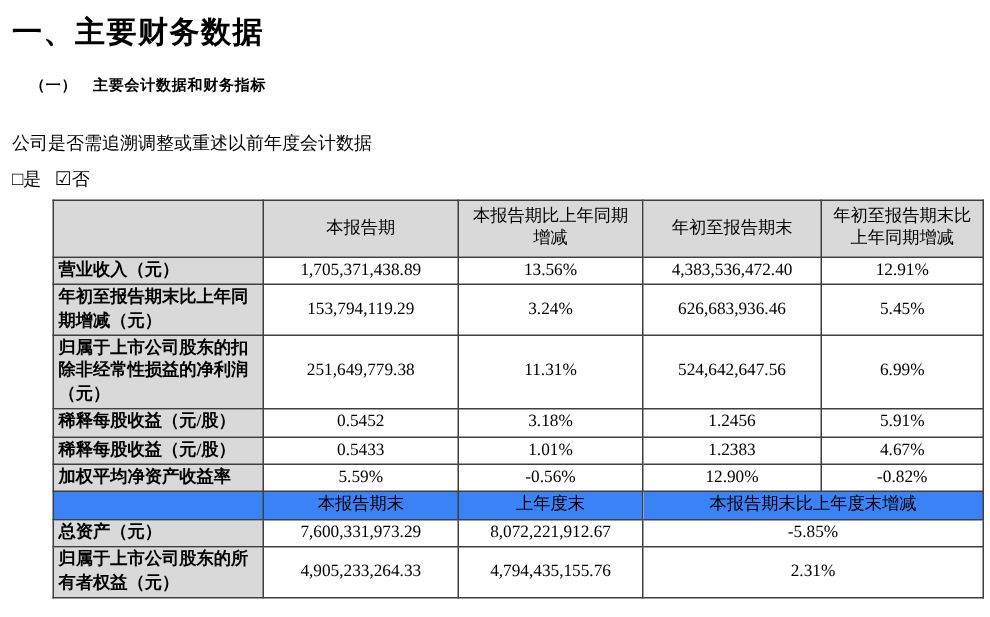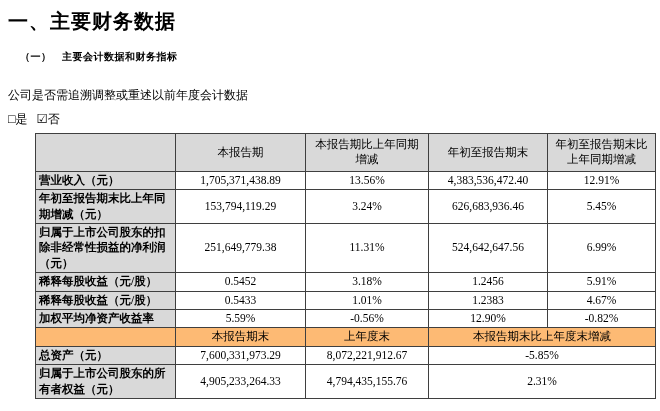--- a/index.html
+++ b/index.html
@@ -33,21 +33,21 @@
   col.c3 { width: 123px; }
   col.c4 { width: 119px; }
   col.c5 { width: 108px; }
   th, td {
     border: 1px solid #3f3f3f;
     line-height: 1.34; font-weight: normal;
     padding: 1px 5px;
     overflow: hidden;
   }
   th.hdr  { background: #d9d9d9; text-align: center; padding: 3px 4px; }
-  th.hdr2 { background: #fdba74; text-align: center; padding: 1px 4px; }
+  th.hdr2 { background: #3b82f6; text-align: center; padding: 1px 4px; }
   td.lbl  { background: #d9d9d9; text-align: left; padding: 1px 3px; font-weight: bold; }
   td.val  { text-align: center; }
   td.dash { text-align: center; background: #d9d9d9; }
 </style>
 </head>
 <body>
 
 <div class="doc">
   <div class="h1">一、主要财务数据</div>
   <div class="h2">（一）　主要会计数据和财务指标</div>

